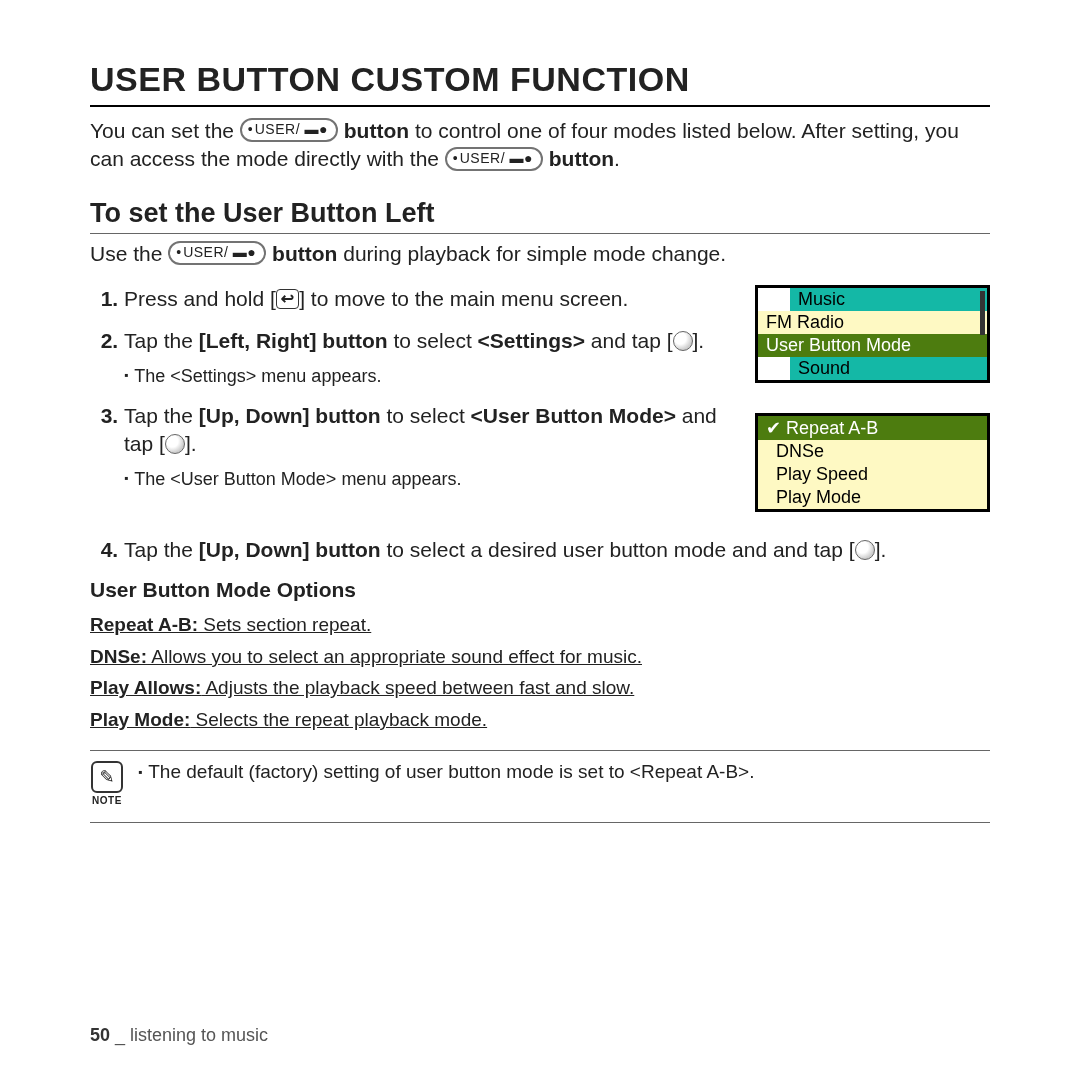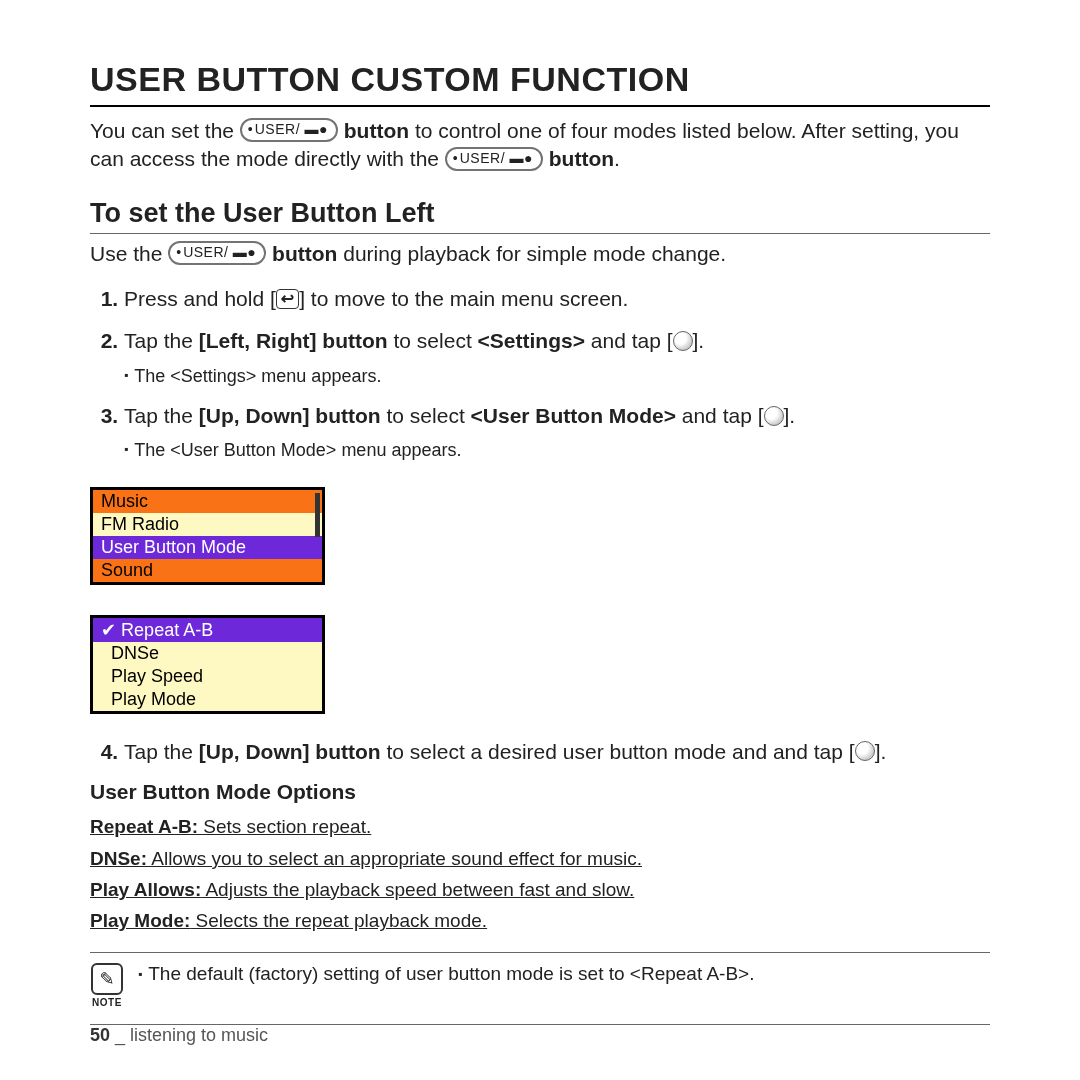--- a/index.html
+++ b/index.html
@@ -63,21 +63,20 @@
     margin: 0 0 8px 0;
   }
   .subintro {
     font-size: 21px;
     margin-bottom: 18px;
   }
   .columns {
     display: flex;
     gap: 10px;
     align-items: flex-start;
-    flex-direction: column;
   }
   .left {
     flex: 1;
   }
   ol.steps {
     padding-left: 34px;
     margin: 0;
     font-size: 21px;
   }
   ol.steps > li {
@@ -106,23 +105,23 @@
   .screen {
     border: 3px solid #000;
     margin-bottom: 30px;
     font-size: 18px;
     background: #fff;
     position: relative;
   }
   .screen .row {
     padding: 1px 8px;
   }
-  .screen .grey { background: #f97316; color:#000; }
+  .screen .grey { background: #14b8a6; color:#000;margin-left:32px; }
   .screen .white { background: #fef9c3; color:#000; }
-  .screen .black { background: #6d28d9; color:#fff; }
+  .screen .black { background: #4d7c0f; color:#fff; }
   .screen .scrollbar {
     position:absolute;
     right:2px; top:3px;
     width:5px; height:44px;
     background:#333;
   }
   h3 {
     font-size: 21px;
     margin: 14px 0 8px 0;
   }

